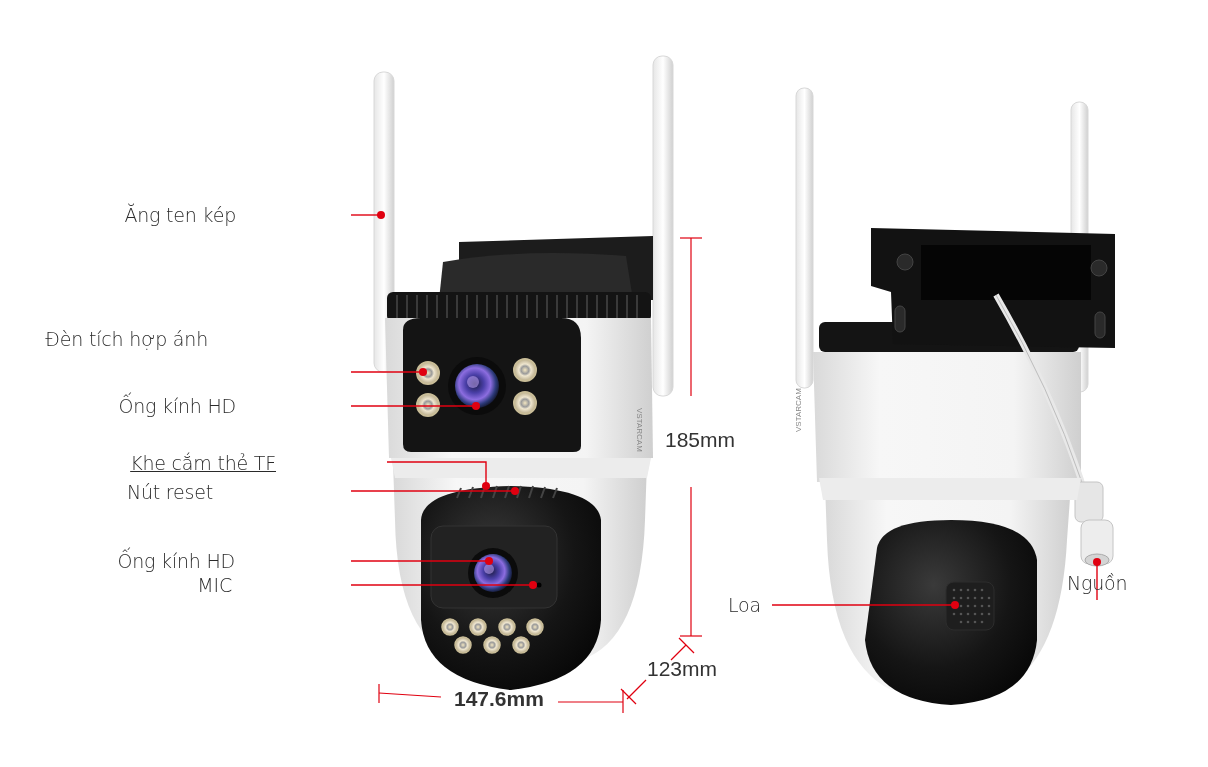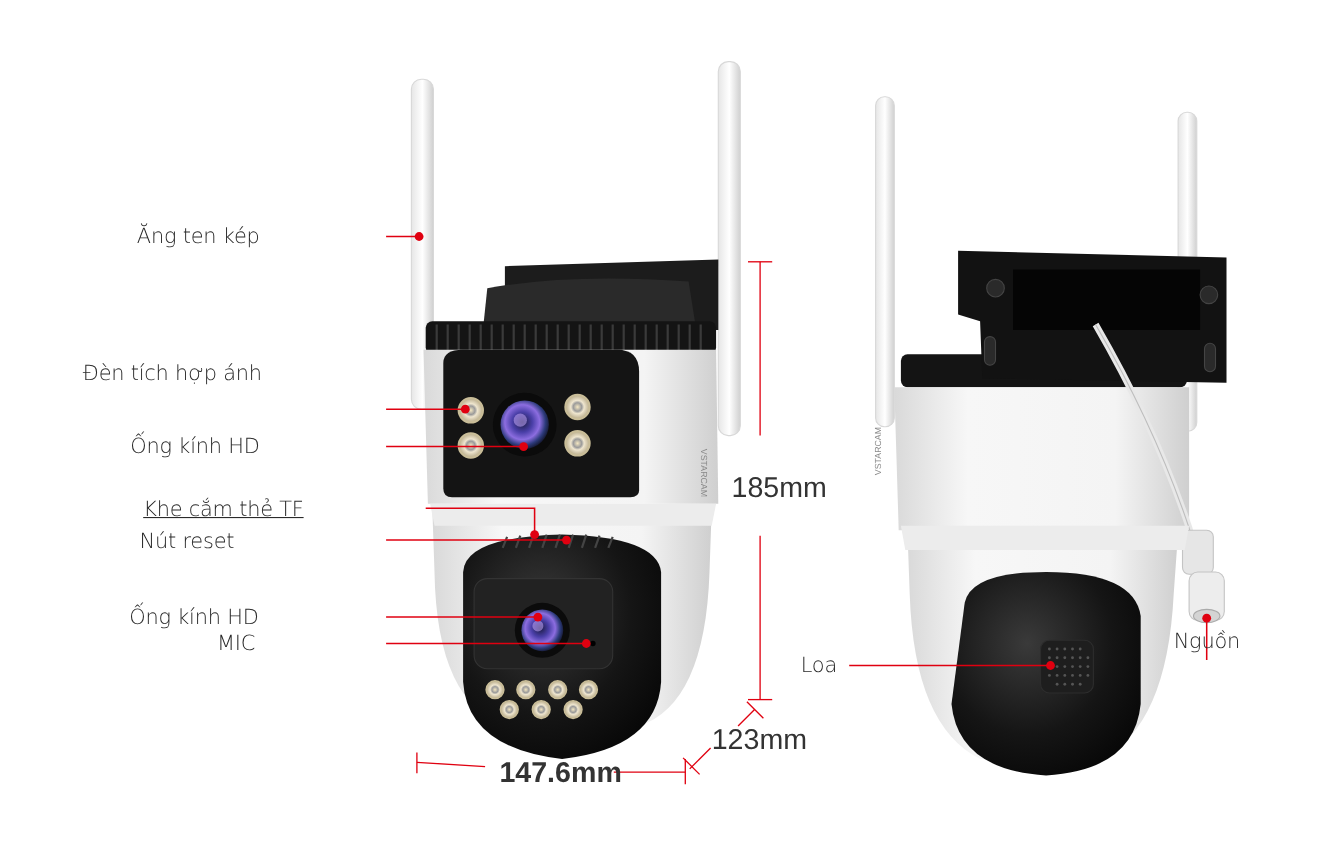--- a/index.html
+++ b/index.html
@@ -2,21 +2,21 @@
 <html><head>
 <meta charset="utf-8">
 <style>
   html, body { margin:0; padding:0; background:#ffffff; }
   body { width:1208px; height:767px; position:relative; overflow:hidden;
          font-family:"Liberation Sans", "DejaVu Sans", sans-serif; color:#222; }
   #stage { position:absolute; left:0; top:0; width:1100px; height:767px;margin-left:41px; }
   .label { position:absolute; font-size:19px; line-height:24px; color:#2a2a2a; white-space:nowrap;
            font-family:"DejaVu Sans", "Liberation Sans", sans-serif; font-weight:300; letter-spacing:-0.2px;text-align:center; }
   .label.right { text-align:right; }
-  .dim { position:absolute; font-size:26px; color:#333; white-space:nowrap;
+  .dim { position:absolute; font-size:21px; color:#333; white-space:nowrap;
          font-family:"Liberation Sans", sans-serif; }
   svg { position:absolute; left:0; top:0; }
 </style>
 </head>
 <body>
 
 <div id="stage">
 
 <svg width="1208" height="767" viewBox="0 0 1208 767">
   <defs>
@@ -233,21 +233,21 @@
 
     <line x1="338" y1="684" x2="338" y2="703"></line>
     <line x1="338" y1="693" x2="400" y2="697"></line>
     <line x1="517" y1="702" x2="582" y2="702"></line>
     <line x1="582" y1="690" x2="582" y2="713"></line>
   </g>
 </svg>
 
 <div class="label right" style="right:905px; top:203px;">Ăng ten kép</div>
 
-<div class="label right" style="right:903px; top:327px;">Đèn tích hợp ánh</div>
+<div class="label right" style="right:933px; top:327px;">Đèn tích hợp ánh</div>
 
 <div class="label right" style="right:905px; top:394px;">Ống kính HD</div>
 
 <div class="label right" style="right:865px; top:451px;text-decoration:underline;">Khe cắm thẻ TF</div>
 
 <div class="label right" style="right:928px; top:480px;">Nút reset</div>
 
 <div class="label right" style="right:906px; top:549px;">Ống kính HD</div>
 
 <div class="label right" style="right:909px; top:573px;">MIC</div>

